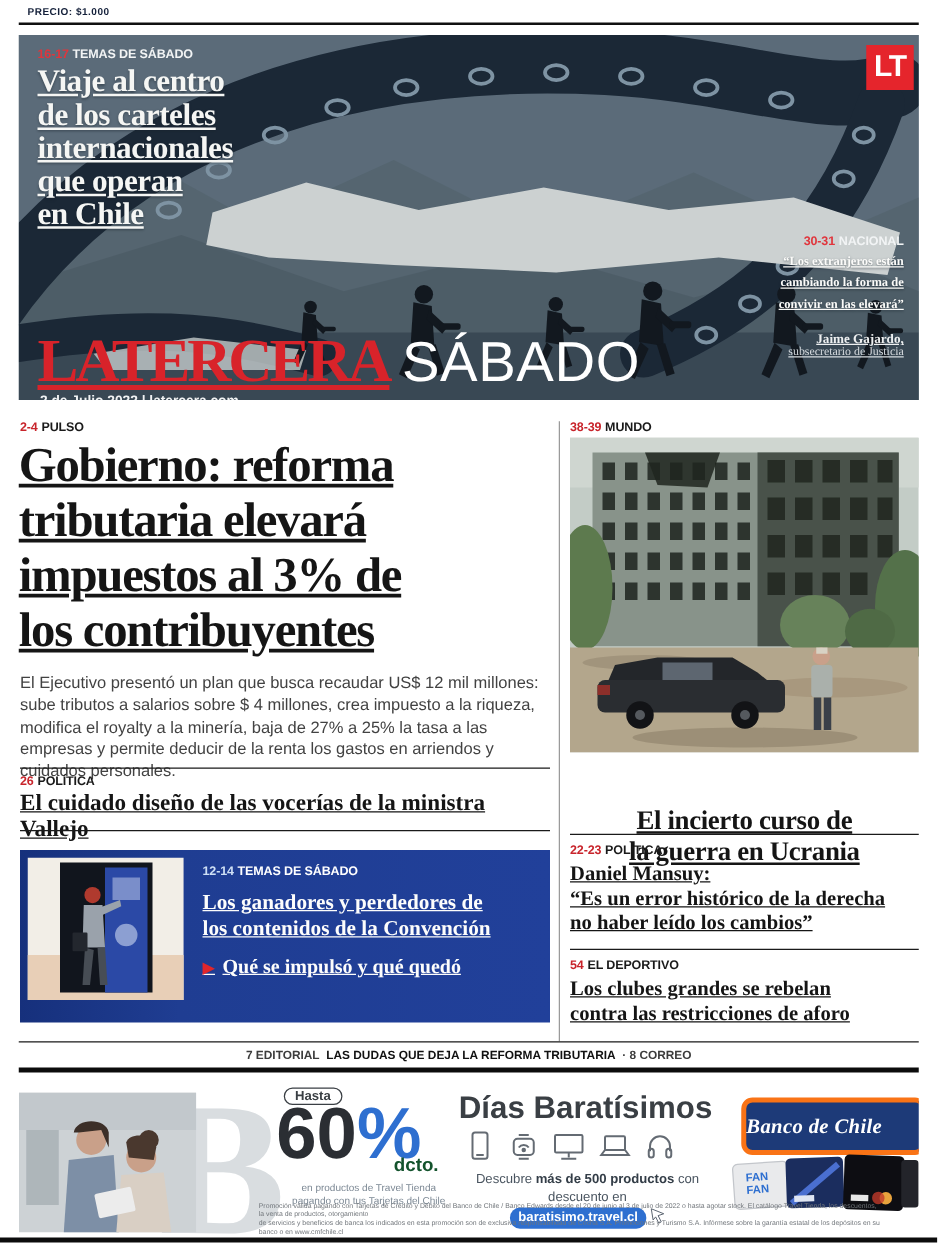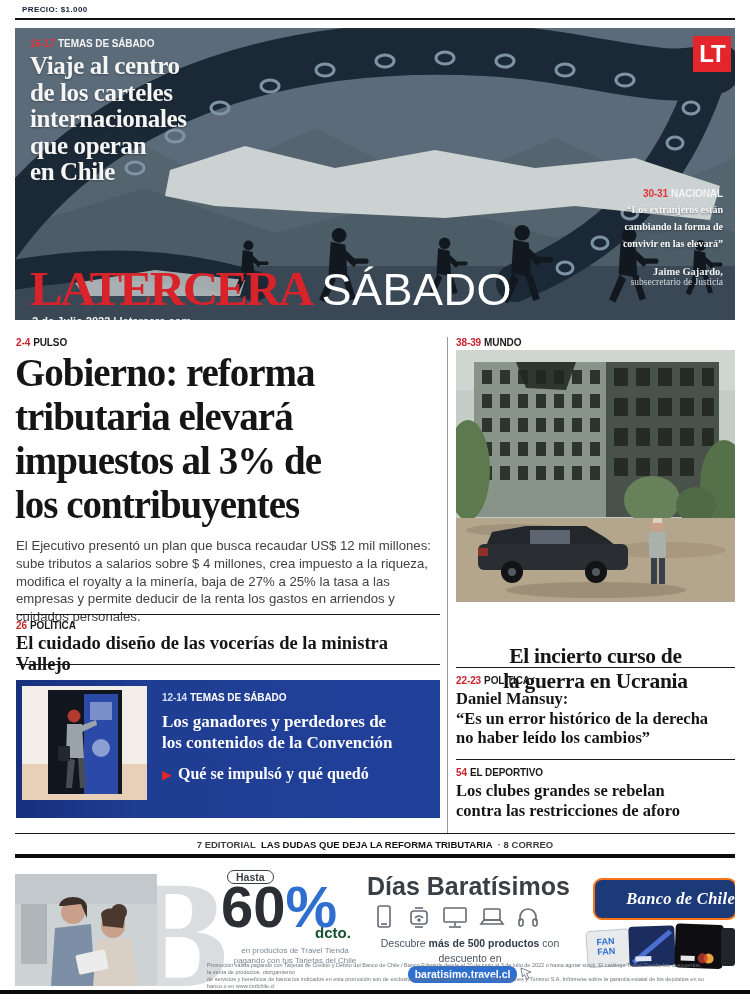--- a/index.html
+++ b/index.html
@@ -1,19 +1,19 @@
 <!DOCTYPE html>
 <html><head>
 <meta charset="utf-8">
 <style>
   html,body{margin:0;padding:0;background:#fff;}
   .page{position:relative;width:750px;height:1008px;background:#ffffff;
         font-family:"Liberation Sans",sans-serif;overflow:hidden;}
   .abs{position:absolute;}
-  .serif{font-family:"Liberation Serif","DejaVu Serif",serif;}
+  .serif{font-family:"Liberation Serif","DejaVu Serif",serif;text-decoration:underline;}
 
   
   .price{left:22px;top:5px;font-size:8px;font-weight:700;color:#14203a;letter-spacing:.4px;}
   .toprule{left:15px;top:18px;width:720px;height:2px;background:#101010;}
 
   
   .banner{left:15px;top:28px;width:720px;height:292px;background:#5b6b79;overflow:hidden;}
   .banner-art{left:0;top:0;width:720px;height:292px;}
   .lt-logo{right:4px;top:8px;width:38px;height:36px;background:#e5252c;color:#fff;
            display:flex;align-items:center;justify-content:center;font-weight:700;
@@ -94,21 +94,21 @@
   .adnote{left:200px;top:84px;width:160px;text-align:center;color:#7c8894;font-size:8px;
           line-height:10px;z-index:2;}
   .ad-title{left:352px;top:10px;font-size:25px;font-weight:700;color:#3a3f44;z-index:2;}
   .icons-row{left:356px;top:42px;display:flex;gap:9px;z-index:2;}
   .discover{left:345px;top:74px;width:220px;text-align:center;font-size:10.5px;
             color:#4a5560;line-height:15px;z-index:2;}
   .discover b{color:#333d47;}
   .urlpill{display:inline-block;background:#2e6fd0;color:#fff;font-weight:700;
            border-radius:8px;padding:1px 7px;font-size:10.5px;}
   .banklogo{left:578px;top:16px;width:140px;height:38px;background:#1d3a78;border-radius:9px;
-            border:2px solid #f97316;display:flex;align-items:center;justify-content:flex-end;z-index:2;}
+            border:4px solid #f97316;display:flex;align-items:center;justify-content:flex-start;z-index:2;}
   .banklogo span{color:#fff;font-family:"Liberation Serif","DejaVu Serif",serif;
                  font-weight:700;font-style:italic;font-size:16.5px;letter-spacing:.3px;}
   .cards{left:568px;top:60px;z-index:2;}
   .fineprint{left:192px;top:100px;width:500px;color:#70757a;font-size:5.5px;line-height:7px;z-index:2;}
   .bottomrule{left:0px;top:990px;width:750px;height:4px;background:#0c0c0c;}
 </style>
 </head>
 <body>
 
 <div class="page">

